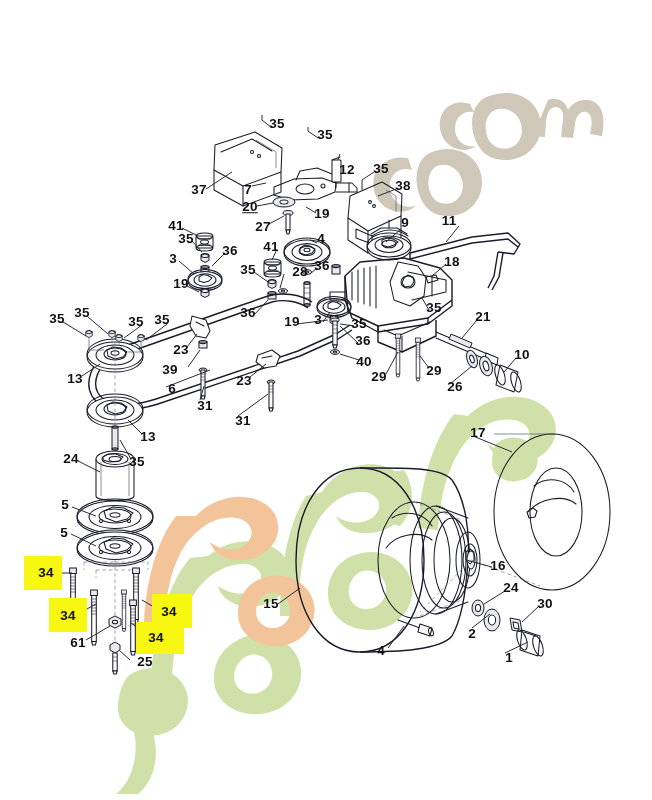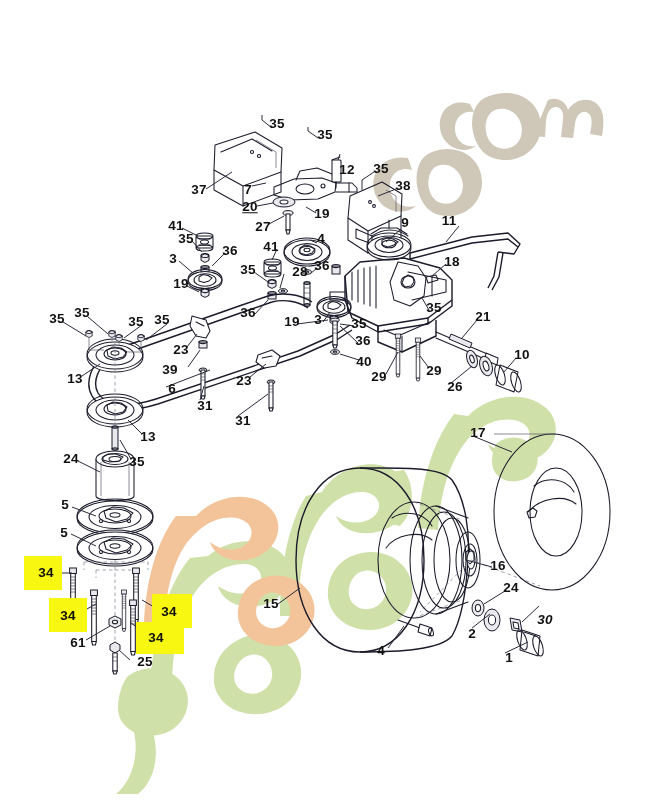--- a/index.html
+++ b/index.html
@@ -661,21 +661,21 @@
       <div class="lbl" style="left: 205px; top: 406px;">31</div>
       <div class="lbl" style="left: 243px; top: 421px;">31</div>
       <div class="lbl" style="left: 148px; top: 437px;">13</div>
       <div class="lbl" style="left: 478px; top: 433px;">17</div>
       <div class="lbl" style="left: 71px; top: 459px; text-align: right;">24</div>
       <div class="lbl" style="left: 137px; top: 462px;">35</div>
       <div class="lbl" style="left: 65px; top: 505px;">5</div>
       <div class="lbl" style="left: 64px; top: 533px;">5</div>
       <div class="lbl" style="left: 498px; top: 566px;">16</div>
       <div class="lbl" style="left: 511px; top: 588px;">24</div>
-      <div class="lbl" style="left: 545px; top: 620px; font-style: italic;">30</div>
+      <div class="lbl" style="left: 545px; top: 604px;">30</div>
       <div class="lbl" style="left: 271px; top: 604px;">15</div>
       <div class="lbl" style="left: 472px; top: 634px;">2</div>
       <div class="lbl" style="left: 509px; top: 658px;">1</div>
       <div class="lbl" style="left: 381px; top: 651px;">4</div>
       <div class="lbl" style="left: 46px; top: 573px;">34</div>
       <div class="lbl" style="left: 68px; top: 616px;">34</div>
       <div class="lbl" style="left: 169px; top: 612px;">34</div>
       <div class="lbl" style="left: 156px; top: 638px;">34</div>
       <div class="lbl" style="left: 78px; top: 643px;">61</div>
       <div class="lbl" style="left: 137px; top: 662px; margin-left: 8px;">25</div>

